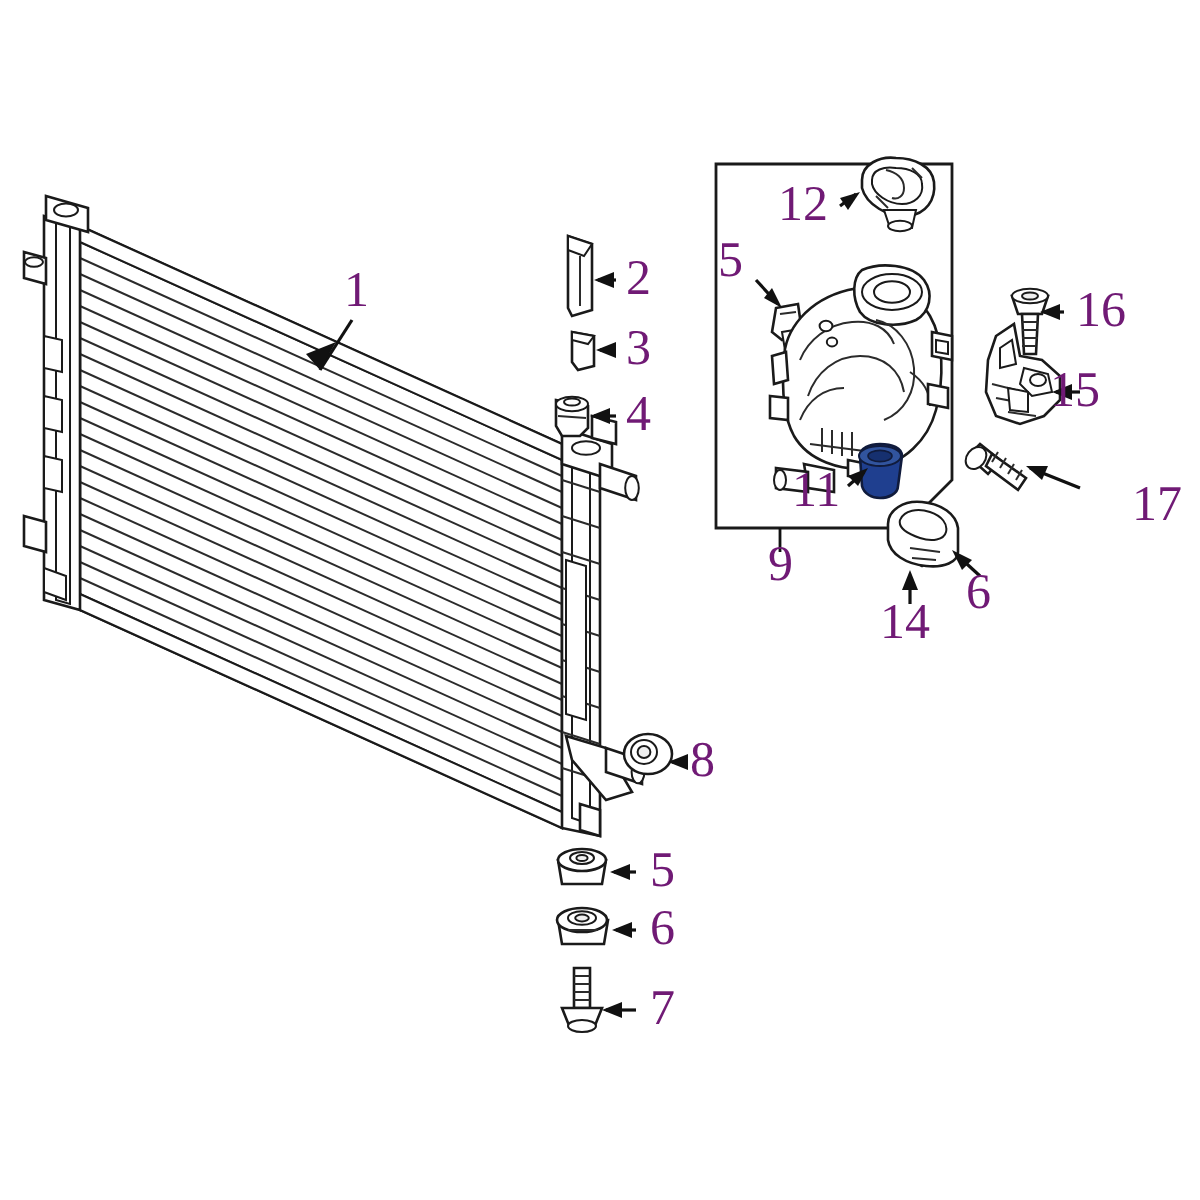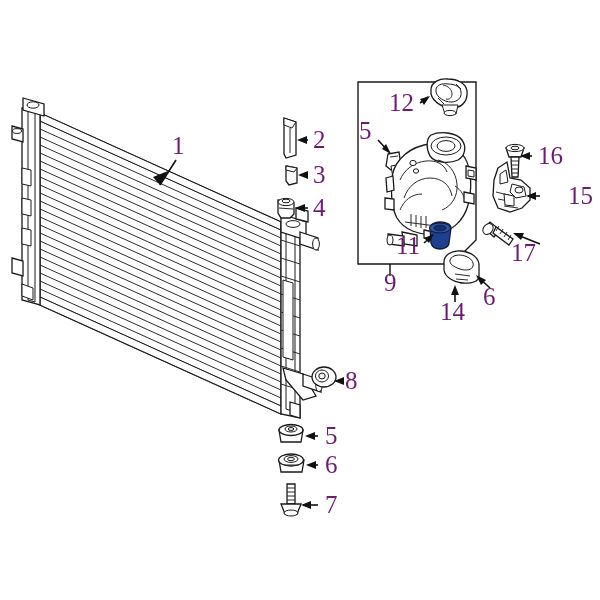--- a/index.html
+++ b/index.html
@@ -348,17 +348,17 @@
   <div class="callout" style="left:325px; top:423px;">5</div>
   <div class="callout" style="left:325px; top:452px;">6</div>
   <div class="callout" style="left:325px; top:492px;">7</div>
   <div class="callout" style="left:345px; top:368px;">8</div>
   <div class="callout" style="left:384px; top:270px;">9</div>
   <div class="callout" style="left:359px; top:118px;">5</div>
   <div class="callout" style="left:396px; top:233px;">11</div>
   <div class="callout" style="left:389px; top:90px;">12</div>
   <div class="callout" style="left:483px; top:284px;">6</div>
   <div class="callout" style="left:440px; top:299px;">14</div>
-  <div class="callout" style="left:568px; top:183px;">15</div>
+  <div class="callout" style="left:525px; top:183px;">15</div>
   <div class="callout" style="left:538px; top:143px;">16</div>
-  <div class="callout" style="left:511px; top:240px;">17</div>
+  <div class="callout" style="left:566px; top:240px;">17</div>
 
 </div>
 
 </body></html>

